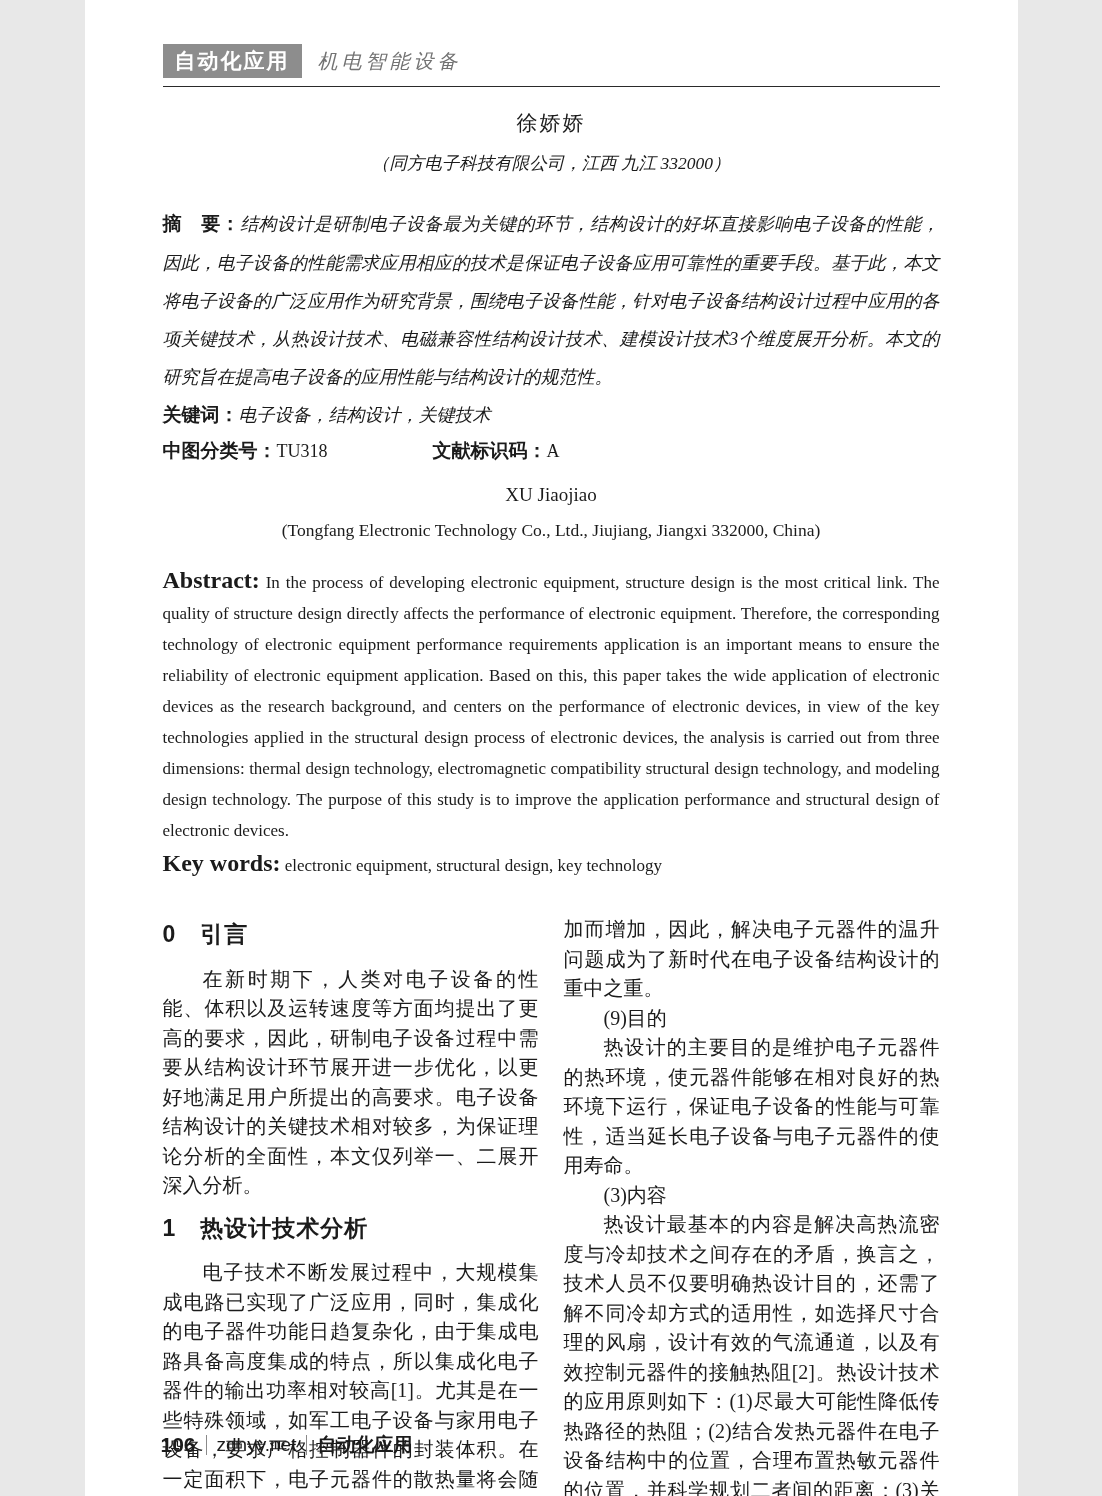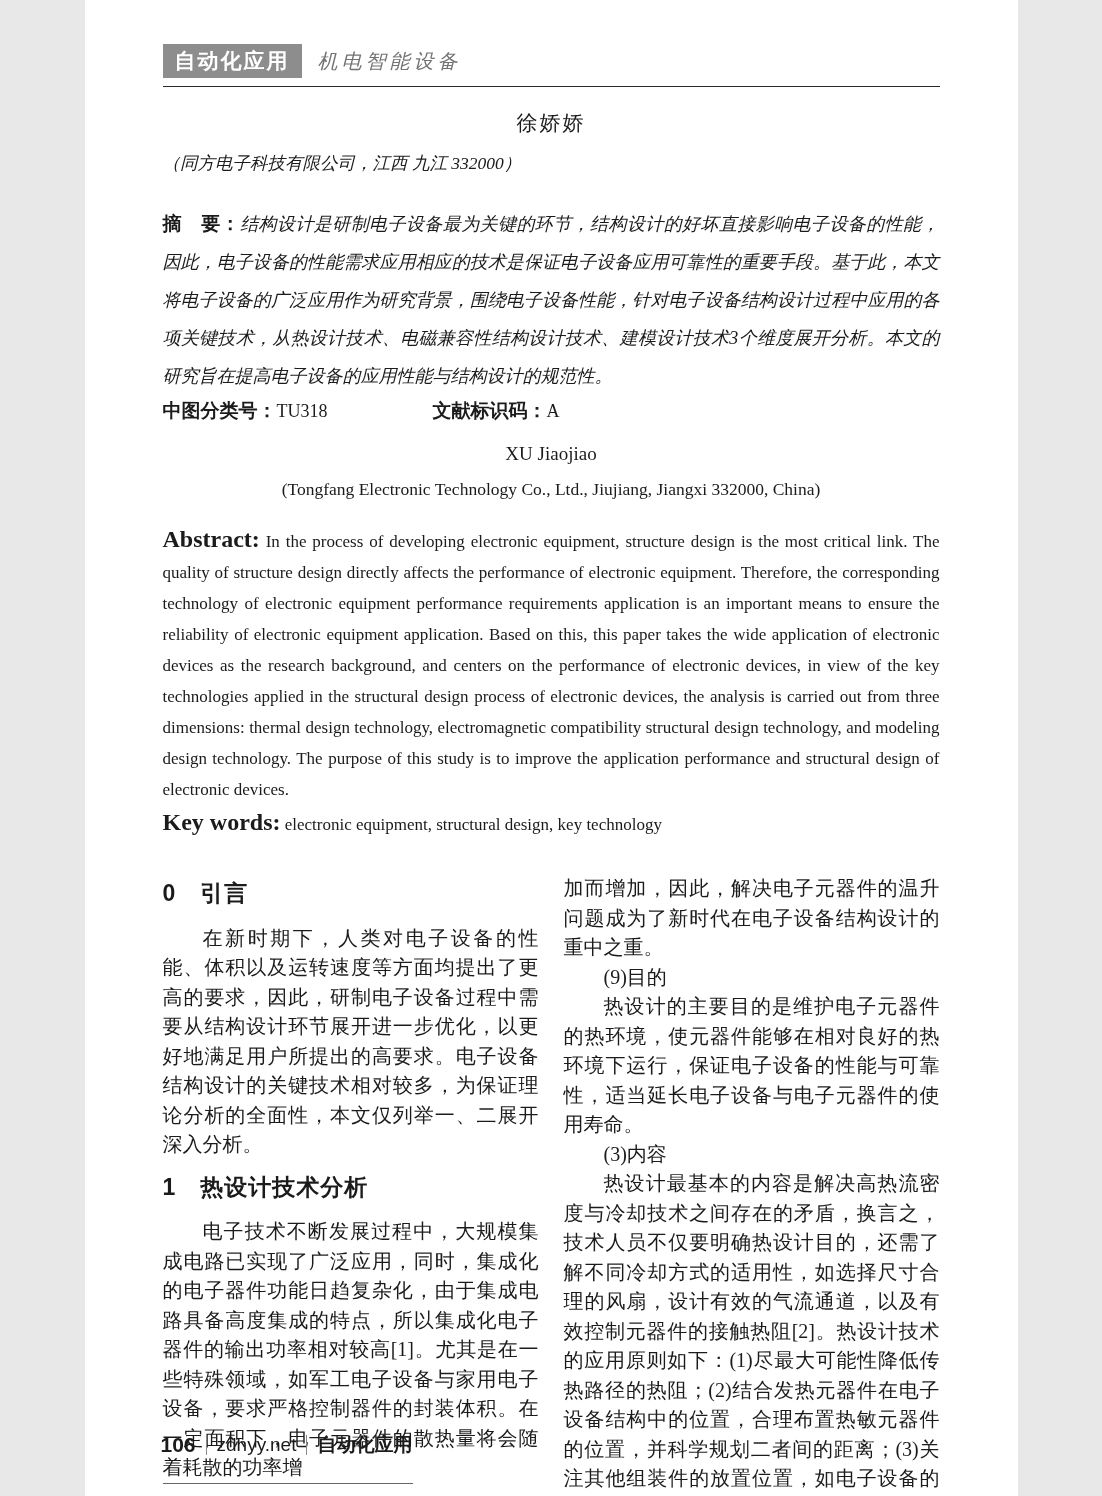--- a/index.html
+++ b/index.html
@@ -16,25 +16,25 @@
     font-weight:bold;font-size:21px;line-height:1;padding:6px 12px 7px;letter-spacing:2px;
   }
   .section-label{font-size:20px;font-style:italic;letter-spacing:4px;color:#737373;}
   .header-rule{border:none;border-top:1.6px solid #2a2a2a;margin:8px 0 0 0;}
   
   .title-cn{
     text-align:center;font-family:"Liberation Sans","DejaVu Sans",sans-serif;
     font-weight:bold;font-size:38px;letter-spacing:3px;margin-top:34px;
   }
   .author-cn{text-align:center;font-size:21px;margin-top:22px;letter-spacing:2px;}
-  .affiliation-cn{font-size:17.5px;font-style:italic;margin-top:14px;}
+  .affiliation-cn{text-align:center;font-size:17.5px;font-style:italic;margin-top:14px;}
   
   .abstract-cn{margin-top:30px;font-size:18px;line-height:38px;text-align:justify;font-style:italic;}
   .inline-label{
-    font-family:Liberation Sans, sans-serif;font-weight:bold;
+    font-family:Liberation Mono, monospace;font-weight:bold;
     font-style:normal;font-size:19px;
   }
   .meta-line{font-size:18px;line-height:32px;}
   .meta-gap{display:inline-block;width:105px;}
   
   .title-en{text-align:center;font-weight:bold;font-size:23px;margin-top:26px;}
   .author-en{text-align:center;font-size:19px;margin-top:16px;}
   .affiliation-en{text-align:center;font-size:17.5px;margin-top:14px;}
   .abstract-en{margin-top:24px;font-size:17px;line-height:31px;text-align:justify;}
   .keywords-en{font-size:17px;line-height:31px;margin-top:2px;}
@@ -75,20 +75,21 @@
       <span class="badge">自动化应用</span>
       <span class="section-label">机电智能设备</span>
     </div>
     <hr class="header-rule">
 
     <div class="author-cn">徐娇娇</div>
     <div class="affiliation-cn">（同方电子科技有限公司，江西 九江 332000）</div>
 
     <div class="abstract-cn"><span class="inline-label">摘　要：</span><span>结构设计是研制电子设备最为关键的环节，结构设计的好坏直接影响电子设备的性能，因此，电子设备的性能需求应用相应的技术是保证电子设备应用可靠性的重要手段。基于此，本文将电子设备的广泛应用作为研究背景，围绕电子设备性能，针对电子设备结构设计过程中应用的各项关键技术，从热设计技术、电磁兼容性结构设计技术、建模设计技术3个维度展开分析。本文的研究旨在提高电子设备的应用性能与结构设计的规范性。</span></div>
 
+    <div class="abstract-cn" style="margin-top:0;"><span class="inline-label">关键词：</span><span>电子设备，结构设计，关键技术</span></div>
 
     <div class="meta-line"><span class="inline-label">中图分类号：</span><span>TU318</span><span class="meta-gap"></span><span class="inline-label">文献标识码：</span><span>A</span></div>
 
     <div class="author-en">XU Jiaojiao</div>
     <div class="affiliation-en">(Tongfang Electronic Technology Co., Ltd., Jiujiang, Jiangxi 332000, China)</div>
 
     <div class="abstract-en"><span class="en-label">Abstract:</span> <span>In the process of developing electronic equipment, structure design is the most critical link. The quality of structure design directly affects the performance of electronic equipment. Therefore, the corresponding technology of electronic equipment performance requirements application is an important means to ensure the reliability of electronic equipment application. Based on this, this paper takes the wide application of electronic devices as the research background, and centers on the performance of electronic devices, in view of the key technologies applied in the structural design process of electronic devices, the analysis is carried out from three dimensions: thermal design technology, electromagnetic compatibility structural design technology, and modeling design technology. The purpose of this study is to improve the application performance and structural design of electronic devices.</span></div>
 
     <div class="keywords-en"><span class="en-label">Key words:</span> <span>electronic equipment, structural design, key technology</span></div>
 

